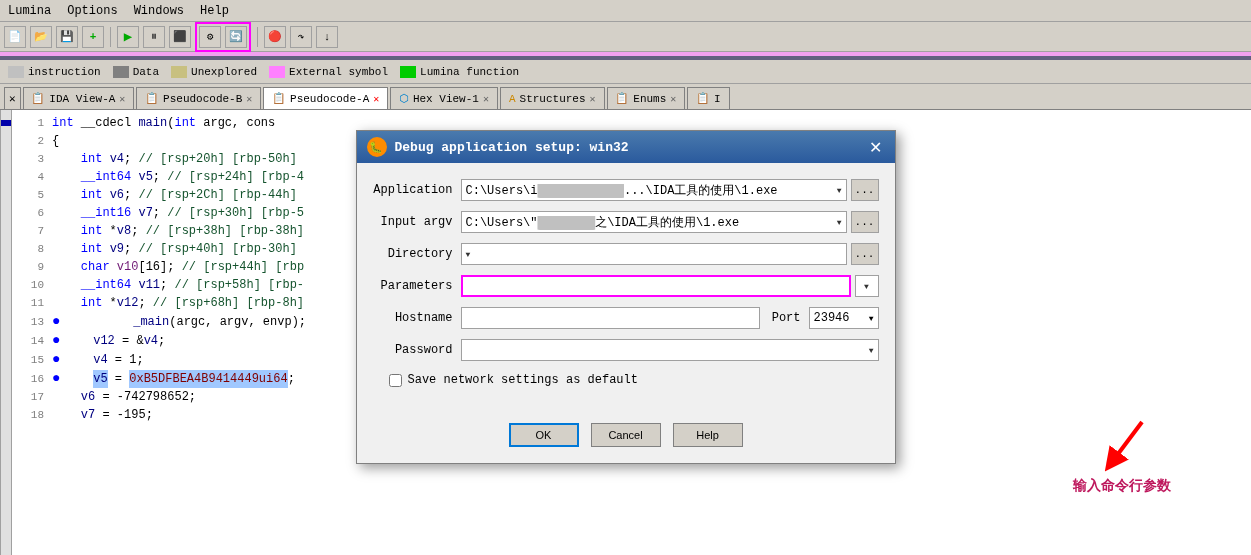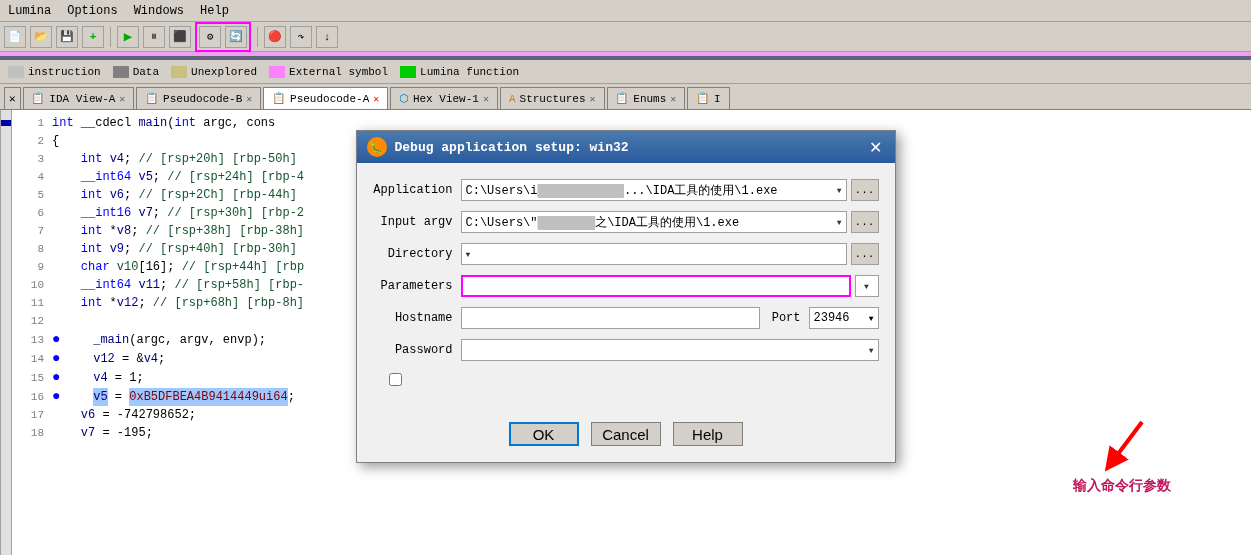--- a/index.html
+++ b/index.html
@@ -58,21 +58,21 @@
     .form-input-area { flex: 1; display: flex; align-items: center; gap: 4px; }
     .form-input { flex: 1; height: 22px; border: 1px solid #a0a0a0; background: white; padding: 0 4px; font-size: 12px; font-family: 'Courier New', monospace; }
     .form-input.highlighted { border: 2px solid #ff00ff; }
     .form-combo { flex: 1; height: 22px; border: 1px solid #a0a0a0; background: white; padding: 0 4px; font-size: 12px; font-family: 'Courier New', monospace; display: flex; align-items: center; justify-content: space-between; }
     .combo-arrow { font-size: 8px; color: #333; }
     .form-browse { background: #d4d0c8; border: 1px solid #a0a0a0; width: 28px; height: 22px; display: flex; align-items: center; justify-content: center; cursor: pointer; font-size: 11px; }
     .port-label { font-size: 12px; }
     .port-combo { width: 70px; height: 22px; border: 1px solid #a0a0a0; background: white; padding: 0 4px; font-size: 12px; display: flex; align-items: center; justify-content: space-between; }
     .checkbox-row { display: flex; align-items: center; gap: 6px; margin: 12px 0; padding-left: 16px; }
     .dialog-buttons { display: flex; justify-content: center; gap: 12px; padding: 8px 16px 16px; }
-    .dialog-btn { background: #d4d0c8; border: 1px solid #808080; min-width: 70px; height: 24px; font-size: 15px; cursor: pointer; display: flex; align-items: center; justify-content: center; }
+    .dialog-btn { background: #d4d0c8; border: 1px solid #808080; min-width: 70px; height: 24px; font-size: 11px; cursor: pointer; display: flex; align-items: center; justify-content: center; }
     .dialog-btn.ok { background: #d4d0c8; border: 2px solid #0078d7; }
 
     
     .blurred { background: #c0c0c0; color: #c0c0c0; border-radius: 2px; display: inline-block; }
 
     .toolbar-play { color: #00aa00; font-size: 14px; }
     .toolbar-pause { color: #333; font-size: 12px; }
 
     .pink-top-line { height: 4px; background: #f0a0f0; }
     .dark-top-line { height: 4px; background: #606080; }
@@ -193,49 +193,46 @@
     <div class="code-line">
       <span class="line-num">4</span>
       <span>    </span><span class="c-type">__int64</span><span> </span><span style="color:#000080;">v5</span><span>; </span><span class="c-comment">// [rsp+24h] [rbp-4</span>
     </div>
     <div class="code-line">
       <span class="line-num">5</span>
       <span>    </span><span class="c-type">int</span><span> </span><span style="color:#000080;">v6</span><span>; </span><span class="c-comment">// [rsp+2Ch] [rbp-44h]</span>
     </div>
     <div class="code-line">
       <span class="line-num">6</span>
-      <span>    </span><span class="c-type">__int16</span><span> </span><span style="color:#000080;">v7</span><span>; </span><span class="c-comment">// [rsp+30h] [rbp-2</span>
+      <span>    </span><span class="c-type">__int16</span><span> </span><span style="color:#000080;">v7</span><span>; </span><span class="c-comment">// [rsp+30h] [rbp-5</span>
     </div>
     <div class="code-line">
       <span class="line-num">7</span>
       <span>    </span><span class="c-type">int</span><span> *</span><span style="color:#000080;">v8</span><span>; </span><span class="c-comment">// [rsp+38h] [rbp-38h]</span>
     </div>
     <div class="code-line">
       <span class="line-num">8</span>
       <span>    </span><span class="c-type">int</span><span> </span><span style="color:#000080;">v9</span><span>; </span><span class="c-comment">// [rsp+40h] [rbp-30h]</span>
     </div>
     <div class="code-line">
       <span class="line-num">9</span>
-      <span>    </span><span class="c-type">char</span><span> </span><span style="color:#14532d;">v10</span><span>[16]; </span><span class="c-comment">// [rsp+44h] [rbp</span>
+      <span>    </span><span class="c-type">char</span><span> </span><span style="color:#701a75;">v10</span><span>[16]; </span><span class="c-comment">// [rsp+44h] [rbp</span>
     </div>
     <div class="code-line">
       <span class="line-num">10</span>
       <span>    </span><span class="c-type">__int64</span><span> </span><span style="color:#000080;">v11</span><span>; </span><span class="c-comment">// [rsp+58h] [rbp-</span>
     </div>
     <div class="code-line">
       <span class="line-num">11</span>
       <span>    </span><span class="c-type">int</span><span> *</span><span style="color:#000080;">v12</span><span>; </span><span class="c-comment">// [rsp+68h] [rbp-8h]</span>
     </div>
     <div class="code-line">
-      <span class="line-num">12</span>
-    </div>
-    <div class="code-line">
       <span class="line-num">13</span>
       <span class="dot-blue">●</span>
-      <span>    </span><span style="color:#000080;">_main</span><span>(argc, argv, envp);</span>
+      <span>    </span><span style="color:#000080;margin-left:40px;">_main</span><span>(argc, argv, envp);</span>
     </div>
     <div class="code-line">
       <span class="line-num">14</span>
       <span class="dot-blue">●</span>
       <span>    </span><span style="color:#000080;">v12</span><span> = &amp;</span><span style="color:#000080;">v4</span><span>;</span>
     </div>
     <div class="code-line">
       <span class="line-num">15</span>
       <span class="dot-blue">●</span>
       <span>    </span><span style="color:#000080;">v4</span><span> = 1;</span>
@@ -327,20 +324,21 @@
           <div class="form-input-area">
             <div class="form-combo">
               <span></span>
               <span class="combo-arrow">▼</span>
             </div>
           </div>
         </div>
 
         <div class="checkbox-row">
           <input type="checkbox" style="">
+          <span>Save network settings as default</span>
         </div>
       </div>
 
       <div class="dialog-buttons">
         <button class="dialog-btn ok">OK</button>
         <button class="dialog-btn">Cancel</button>
         <button class="dialog-btn">Help</button>
       </div>
     </div>
 

